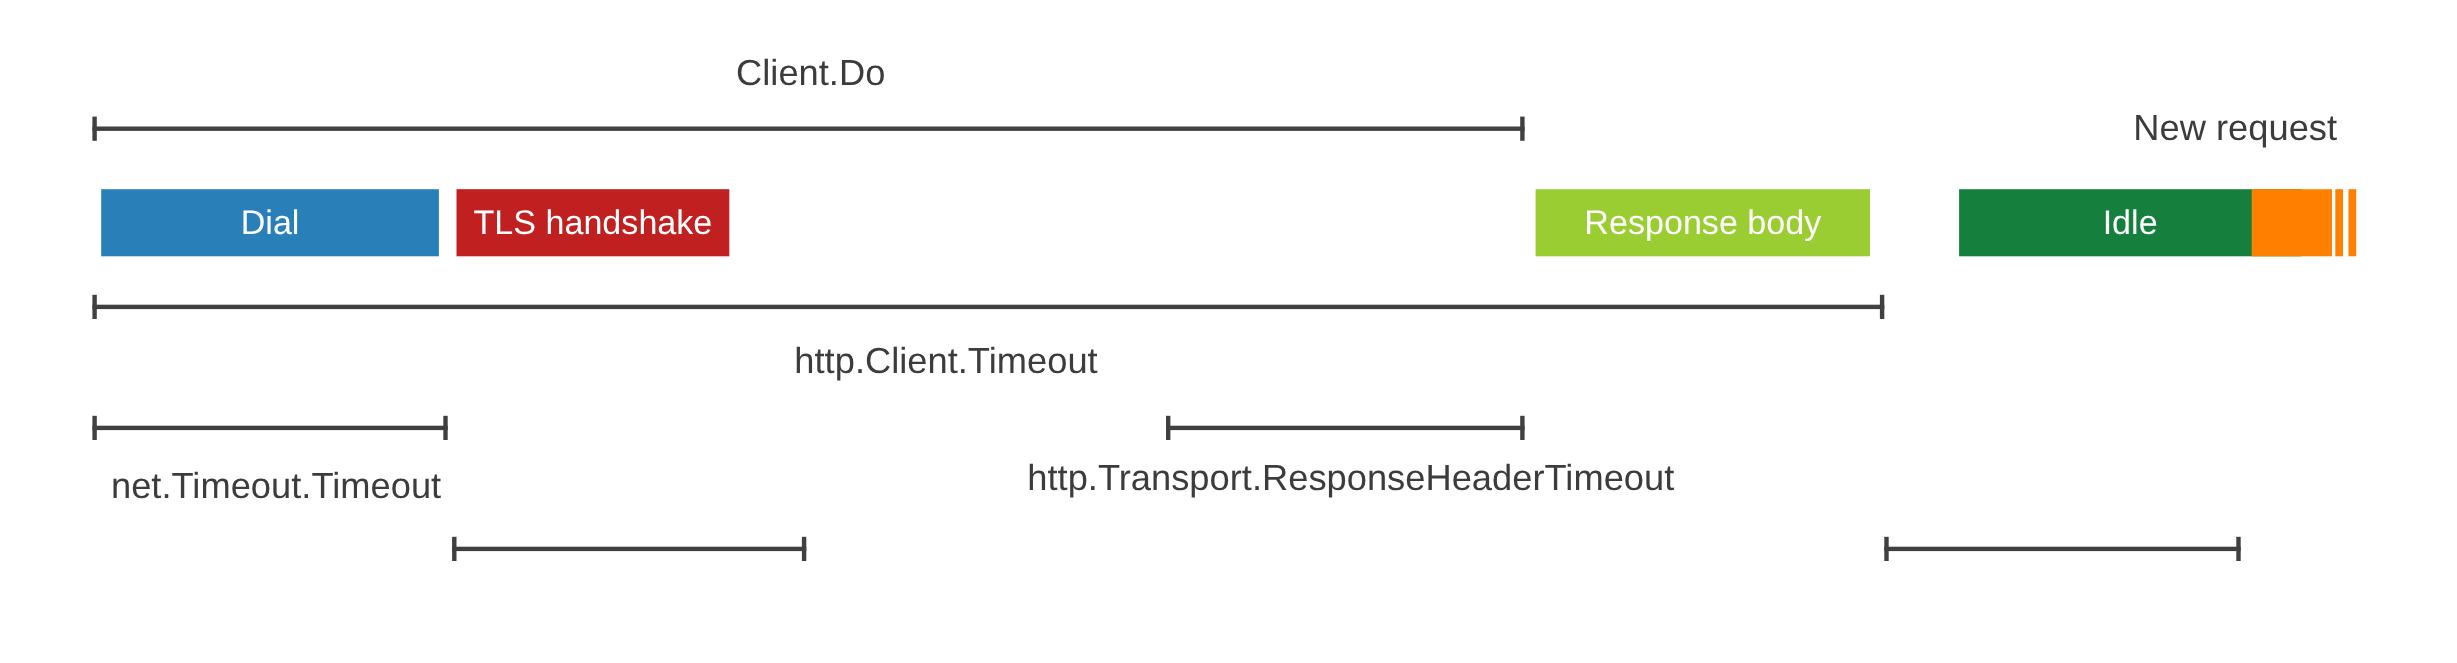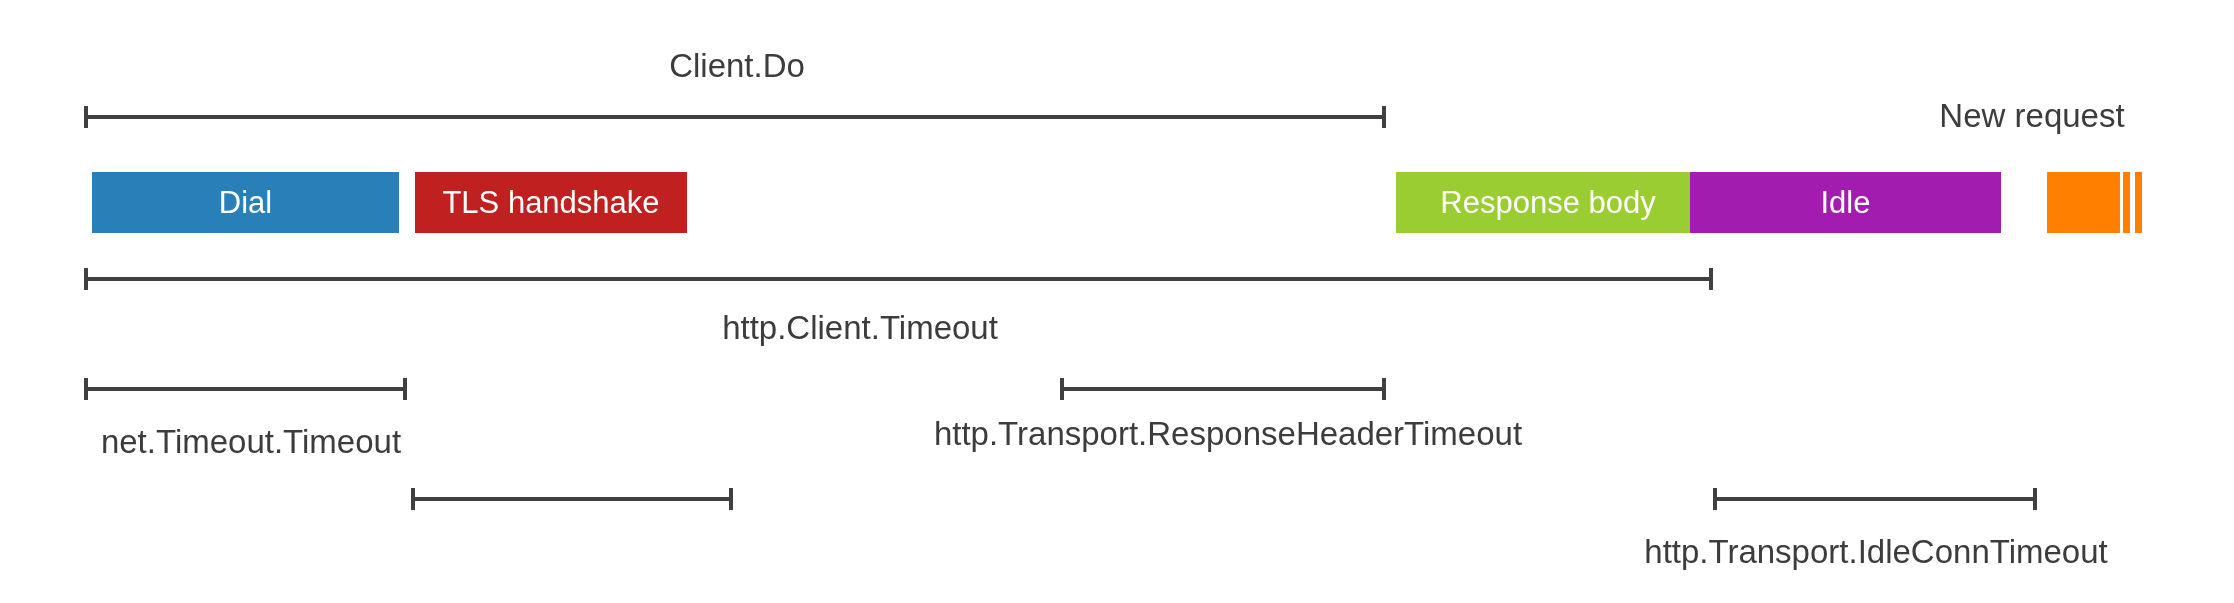--- a/index.html
+++ b/index.html
@@ -85,31 +85,31 @@
   <div class="bracket" style="left:84px; top:106px; width:1302px;">
     <div class="cap left"></div>
     <div class="rule"></div>
     <div class="cap right"></div>
   </div>
 
   <div class="phase-bar" style="left:92px; width:307px; background:#2980b9;">
     <span class="phase-label">Dial</span>
   </div>
 
-  <div class="phase-bar" style="left:415px; width:272px; background:#c0201f;align-items:center;">
+  <div class="phase-bar" style="left:415px; width:248px; background:#c0201f;align-items:center;">
     <span class="phase-label">TLS handshake</span>
   </div>
 
 
 
   <div class="phase-bar" style="left:1396px; width:304px; background:#9acd32;">
     <span class="phase-label">Response body</span>
   </div>
 
-  <div class="phase-bar" style="left:1690px; width:311px; background:#a21caf;">
+  <div class="phase-bar" style="left:1781px; width:311px; background:#15803d;">
     <span class="phase-label">Idle</span>
   </div>
 
   <div class="phase-bar" style="left:2047px; width:73px; background:#ff7f00;"></div>
   <div class="phase-bar" style="left:2123px; width:7px; background:#ff7f00;"></div>
   <div class="phase-bar" style="left:2135px; width:7px; background:#ff7f00;"></div>
 
   <div class="bracket" style="left:84px; top:268px; width:1629px;">
     <div class="cap left"></div>
     <div class="rule"></div>
@@ -140,15 +140,14 @@
     <div class="cap right"></div>
   </div>
 
 
   <div class="bracket" style="left:1713px; top:488px; width:324px;">
     <div class="cap left"></div>
     <div class="rule"></div>
     <div class="cap right"></div>
   </div>
 
-  <div class="caption centered" style="left:1876px; top:514px;">http.Transport.IdleConnTimeout</div>
 
 </div>
 
 </body></html>

